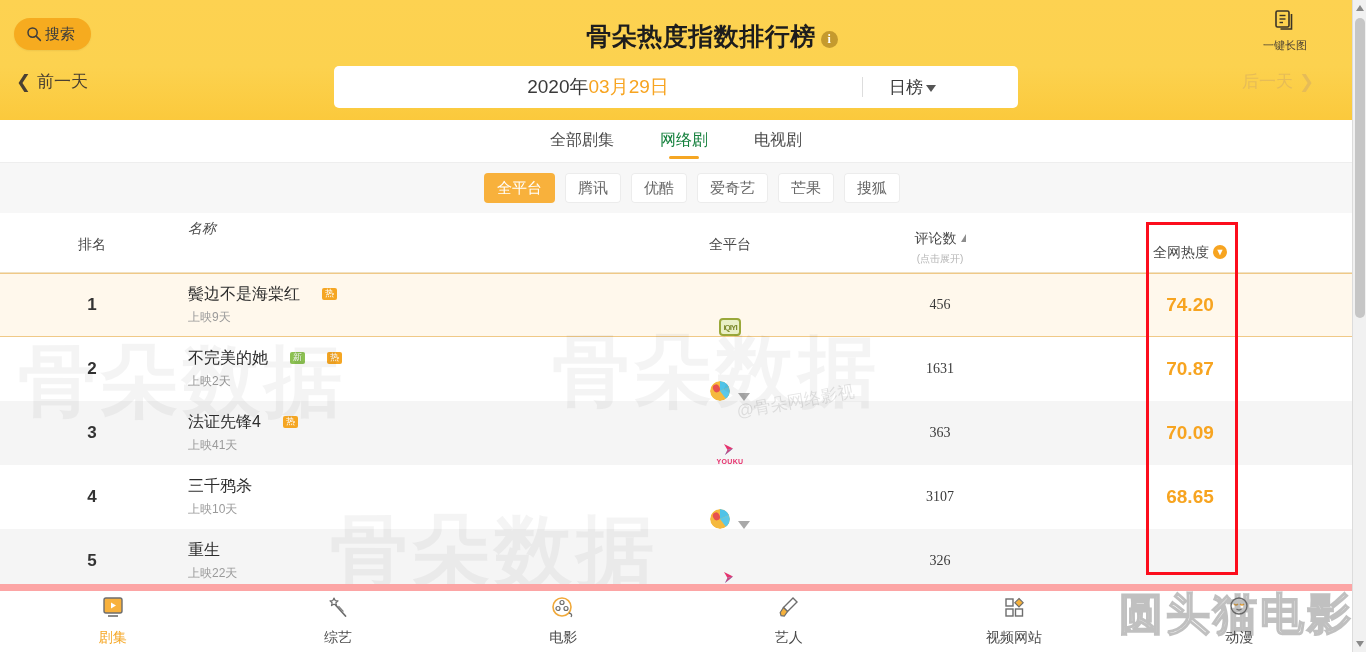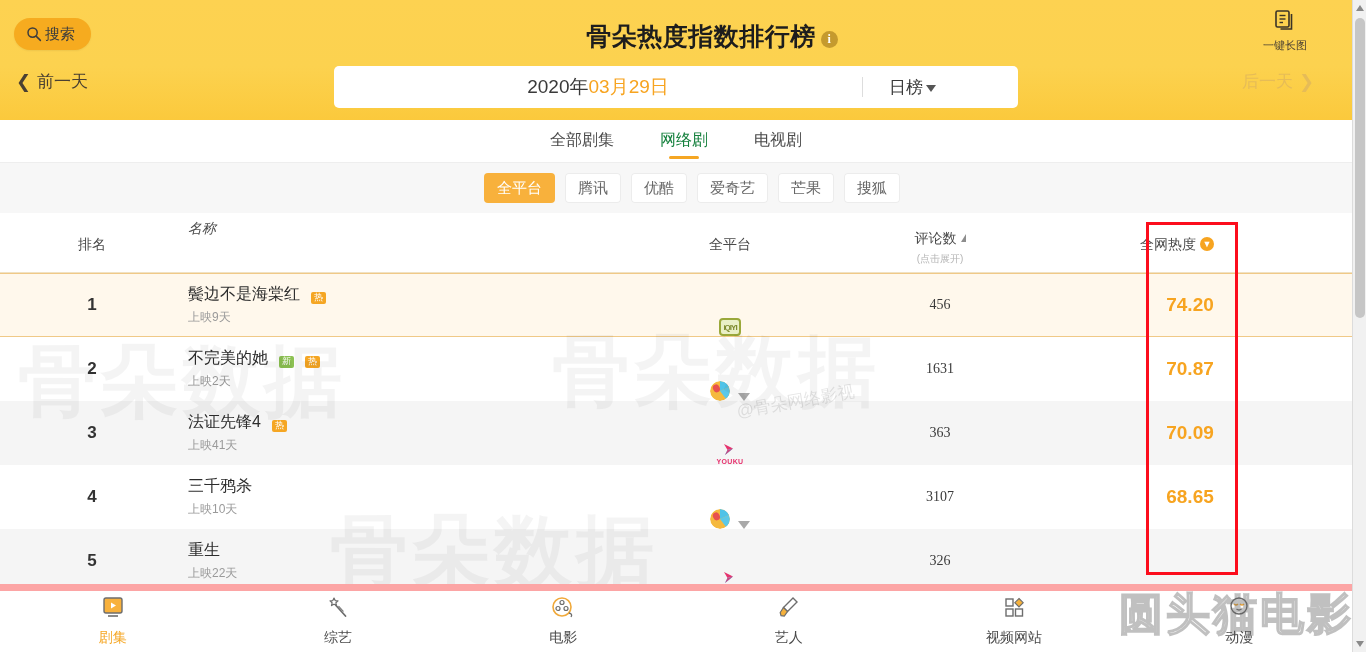--- a/index.html
+++ b/index.html
@@ -137,21 +137,21 @@
   }
   .rank-num {
     position: absolute; left: 64px; width: 56px; top: 0; height: 100%;
     display: flex; align-items: center; justify-content: center;
     font-size: 17px; font-weight: bold; color: #333;
   }
   .name-cell {
     position: absolute; left: 188px; top: 0; height: 100%;
     display: flex; flex-direction: column; justify-content: center; cursor: pointer;
   }
-  .name-line { display: flex; align-items: flex-end; gap: 11px; }
+  .name-line { display: flex; align-items: center; gap: 22px; }
   .name-text { font-size: 16px; color: #2c2c2c; }
   .tag {
     font-size: 9px; color: #fff; padding: 1px 3px 2px; border-radius: 2px;
     line-height: 1; transform: translateY(-1px);
   }
   .tag.hot { background: #f5a623; }
   .tag.new { background: #8cc152; }
   .sub-text { font-size: 12px; color: #9a9a9a; margin-top: 4px; }
 
   .plat-cell {
@@ -352,21 +352,21 @@
       </div>
       <div class="col" style="left:660px; top:22px; width:140px; text-align:center;">
         <span class="th-text">全平台</span>
       </div>
       <div class="col" style="left:880px; top:16px; width:120px; text-align:center;">
         <div>
           <span class="th-text">评论数</span><span class="sort-asc"></span>
         </div>
         <div class="th-sub">(点击展开)</div>
       </div>
-      <div class="col" style="left:1140px; top:22px; width:100px; text-align:left;">
+      <div class="col" style="left:1140px; top:30px; width:100px; text-align:center;">
         <div>
           <span class="th-text">全网热度</span><span class="sort-badge">▼</span>
         </div>
       </div>
     </div>
 
     <div class="row first">
       <div class="rank-num">1</div>
       <div class="name-cell">
         <div class="name-line">

